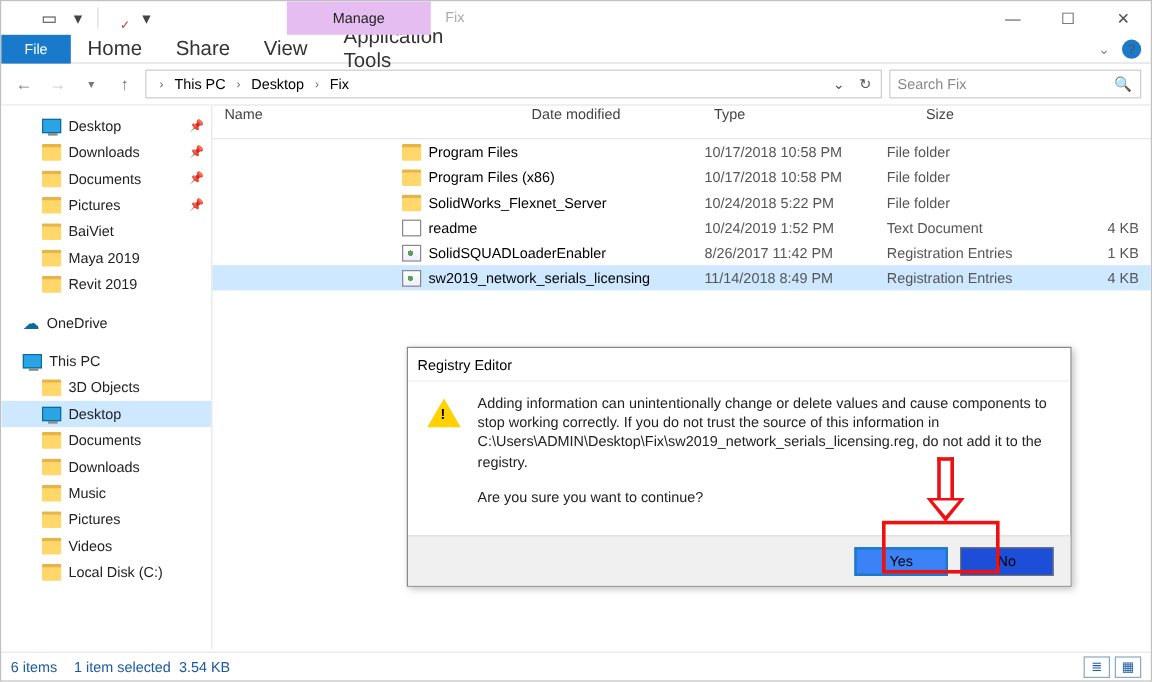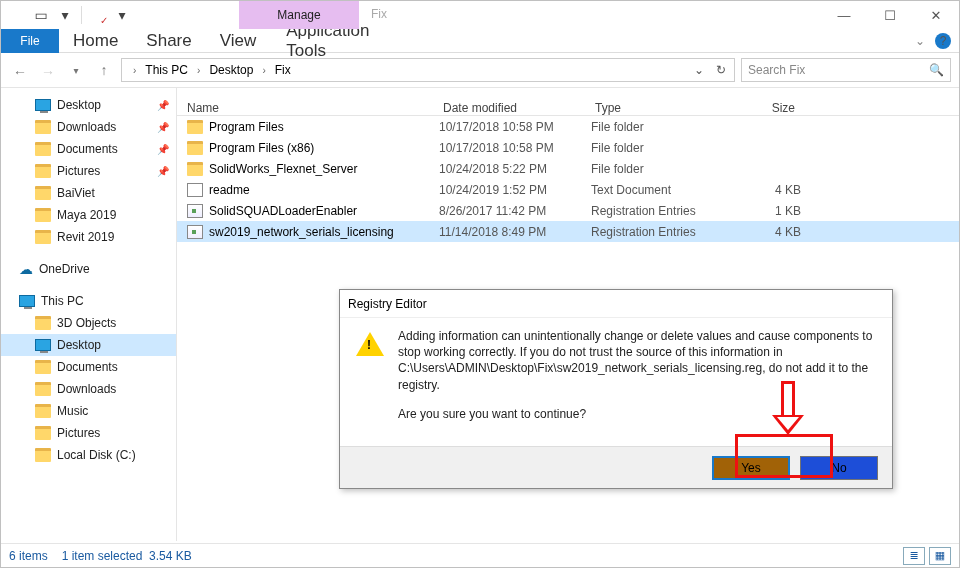--- a/index.html
+++ b/index.html
@@ -40,45 +40,45 @@
 .tree-item.root { padding-left: 18px; }
 .tree-item.sel { background: #cde8ff; }
 .tree-item .pin { position: absolute; right: 6px; color: #888; font-size: 10px; }
 .tree-item .ico { width: 16px; height: 14px; display: inline-block; }
 .folder-y { background: #ffd76a; border-radius: 1px; border-top: 3px solid #e8b44a; }
 .monitor { width: 16px; height: 12px; background: #2aa4e2; border: 1px solid #0d6aa0; position: relative; }
 .monitor::after { content:''; position:absolute; bottom:-3px; left:4px; width:8px; height:2px; background:#888; }
 .cloud { color:#0d6aa0; font-size:14px; }
 
 .files { flex: 1; position: relative; }
-.cols { display: flex; height: 28px; border-bottom: 1px solid #e5e5e5; align-items: flex-end; font-size: 12px; color: #444; }
+.cols { display: flex; height: 28px; border-bottom: 1px solid #e5e5e5; align-items: flex-start; font-size: 12px; color: #444; }
 .cols div { padding-left: 10px; }
 .c-name { width: 256px; } .c-date { width: 152px; } .c-type { width: 130px; } .c-size { width: 90px; text-align: right; padding-right: 10px; }
-.row { display: flex; height: 21px; align-items: center; font-size: 12px; }
+.row { display: flex; height: 21px; align-items: center; font-size: 12px; justify-content: flex-end; }
 .row.sel { background: #cde8ff; }
 .row .ico { width: 16px; height: 14px; margin: 0 6px 0 10px; display: inline-block; }
 .reg-ico { width: 14px; height: 14px; border: 1px solid #888; background: linear-gradient(#fff,#eef); position: relative; }
 .reg-ico::after { content:''; position:absolute; left:2px; top:2px; width:8px; height:8px; background: radial-gradient(circle,#5aa05a 40%,transparent 42%); }
 .txt-ico { width:12px; height:14px; border:1px solid #888; background:#fff; }
 .row span.name { width: 230px; } .row span.date { width: 152px; color:#555; } .row span.type { width:130px; color:#555; } .row span.size { width:90px; text-align:right; padding-right:10px; color:#555; }
 
 
 .status { position:absolute; bottom:0; left:0; right:0; height:24px; border-top:1px solid #e5e5e5; display:flex; align-items:center; padding:0 8px; font-size:12px; color:#1a5aa0; gap:14px; }
 .status .viewbtns { margin-left:auto; display:flex; gap:4px; }
 .status .viewbtns div { width:22px; height:18px; border:1px solid #8ab; display:flex; align-items:center; justify-content:center; color:#1a5aa0; font-size:11px; }
 
 
 .dialog { position:absolute; left:338px; top:288px; width:554px; height:200px; background:#fff; border:1px solid #888; box-shadow:2px 2px 6px rgba(0,0,0,.25); }
 .dialog .titlebar { height:28px; display:flex; align-items:center; padding:0 8px; font-size:12px; border-bottom:1px solid #eee; }
 .dialog .content { padding:10px 16px 0 16px; display:flex; gap:14px; font-size:12px; color:#222; }
 .warn { width:0; height:0; border-left:14px solid transparent; border-right:14px solid transparent; border-bottom:24px solid #ffd200; position:relative; margin-top:4px; }
 .warn::after { content:'!'; position:absolute; left:-3px; top:6px; font-weight:bold; color:#000; }
 .dialog .btns { position:absolute; bottom:0; left:0; right:0; height:42px; background:#f0f0f0; border-top:1px solid #ddd; display:flex; align-items:center; justify-content:flex-end; gap:10px; padding-right:14px; }
 .dlg-btn { width:78px; height:24px; background:#1d4ed8; border:1px solid #737373; display:flex; align-items:center; justify-content:center; font-size:12px; }
-.dlg-btn.yes { border:2px solid #1979ca; background:#a16207; }
+.dlg-btn.yes { border:2px solid #1979ca; background:#3b82f6; }
 .redbox { position:absolute; border:3px solid #e11; }
 .red-yes { left:734px; top:433px; width:98px; height:44px; }
 
 
 .arrow { position:absolute; left:780px; top:380px; }
 .arrow .shaft { width:14px; height:34px; border:3px solid #e11; border-bottom:none; }
 .arrow .head { width:0; height:0; border-left:16px solid transparent; border-right:16px solid transparent; border-top:20px solid #e11; position:relative; left:-9px; }
 .arrow .head::after { content:''; position:absolute; left:-11px; top:-18px; width:0; height:0; border-left:11px solid transparent; border-right:11px solid transparent; border-top:13px solid #fff; }
 </style>
 </head>
@@ -205,20 +205,24 @@
       <div class="tree-item">
         <span class="ico folder-y"></span>
         <span>Music</span>
       </div>
       <div class="tree-item">
         <span class="ico folder-y"></span>
         <span>Pictures</span>
       </div>
       <div class="tree-item">
         <span class="ico folder-y"></span>
+        <span>Videos</span>
+      </div>
+      <div class="tree-item">
+        <span class="ico folder-y"></span>
         <span>Local Disk (C:)</span>
       </div>
     </div>
   <div class="files">
     <div class="cols">
       <div class="c-name">Name</div>
       <div class="c-date">Date modified</div>
       <div class="c-type">Type</div>
       <div class="c-size">Size</div>
     </div>

